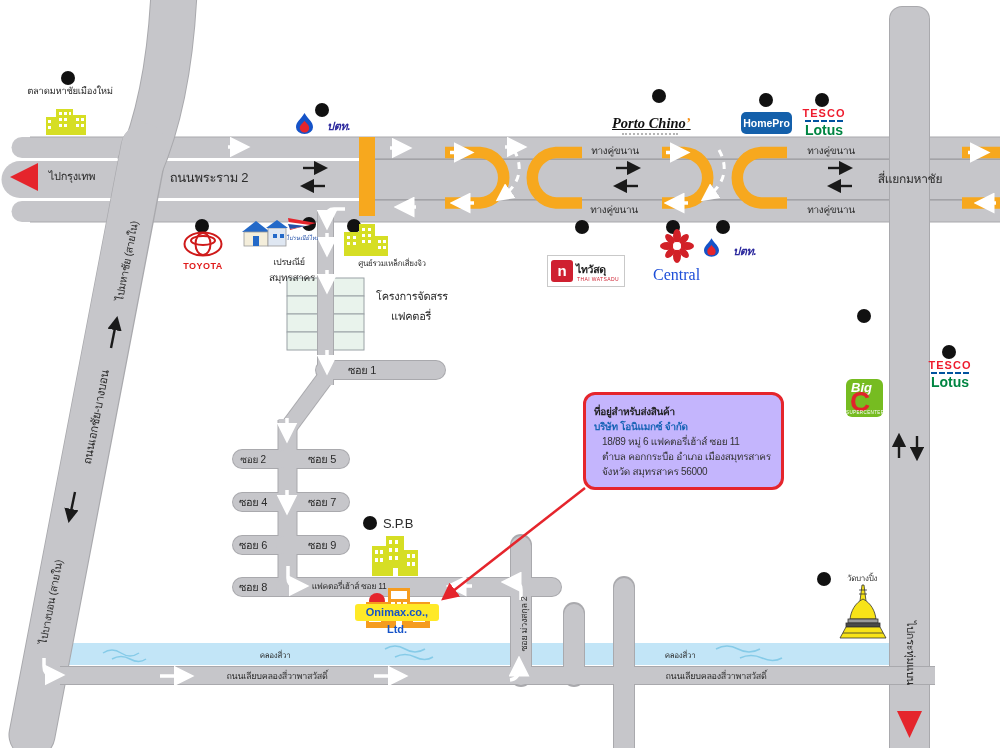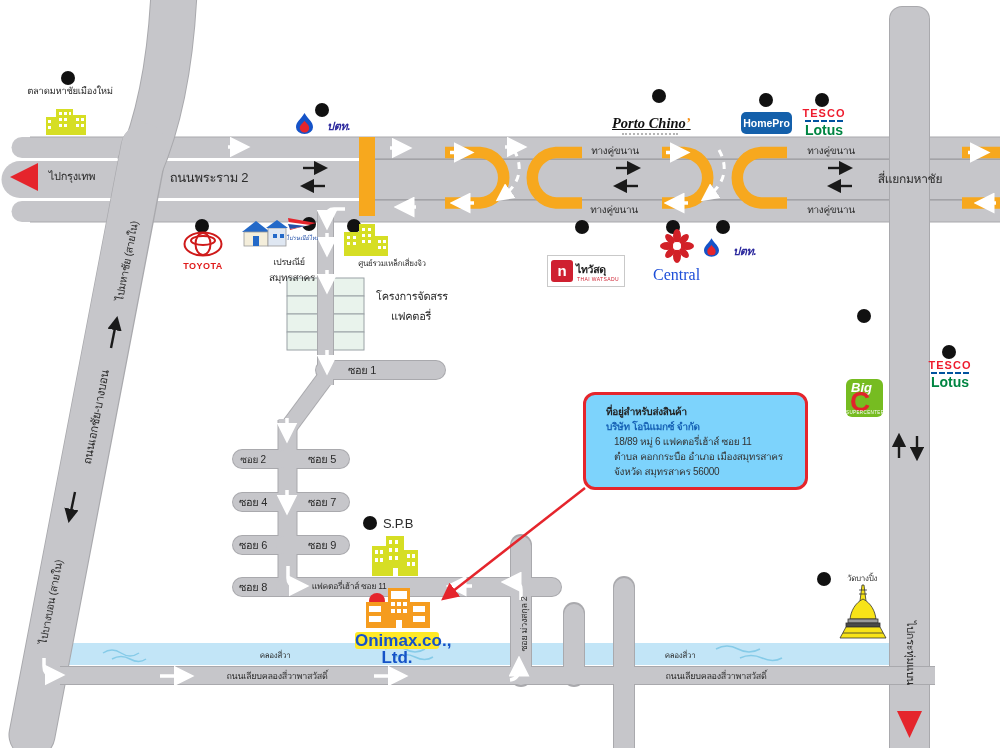--- a/index.html
+++ b/index.html
@@ -3,22 +3,22 @@
 <meta charset="utf-8">
 <style>
   html,body{margin:0;padding:0;}
   #map{position:relative;width:1000px;height:748px;background:#fff;overflow:hidden;
        font-family:"Liberation Sans",sans-serif;color:#2b2b2b;}
   #base{position:absolute;left:0;top:0;}
   .lbl{position:absolute;white-space:nowrap;transform:translate(-50%,-50%);font-size:12px;color:#2b2b2b;letter-spacing:-0.3px;}
   .rotL{transform:translate(-50%,-50%) rotate(-79deg);}
   .rot90{transform:translate(-50%,-50%) rotate(90deg);}
   .rotN90{transform:translate(-50%,-50%) rotate(-90deg);}
-  #notebox{position:absolute;left:583px;top:392px;width:179px;height:74px;background:#7dd3fc;
-     border:3px solid #e5252c;border-radius:12px;padding:9px 20px;font-size:10px;letter-spacing:-0.3px;line-height:15px;white-space:nowrap;overflow:hidden;}
+  #notebox{position:absolute;left:583px;top:392px;width:179px;height:74px;background:#c4b5fd;
+     border:3px solid #e5252c;border-radius:12px;padding:9px 8px;font-size:10px;letter-spacing:-0.3px;line-height:15px;white-space:nowrap;overflow:hidden;}
   #notebox .l1{font-weight:bold;color:#222;}
   #notebox .l2{font-weight:bold;color:#1763b6;}
   #notebox .l3,#notebox .l4,#notebox .l5{color:#333;margin-left:8px;}
   .logo{position:absolute;}
   .tesco{text-align:center;line-height:1;}
   .tesco .t{color:#ee1c2e;font-weight:bold;font-size:11px;letter-spacing:1px;}
   .tesco .dash{display:flex;justify-content:center;gap:2px;margin:1px 0;}
   .tesco .dash i{width:6px;height:2px;background:#00539f;}
   .tesco .lo{color:#008542;font-weight:bold;font-size:14px;}
   .homepro{width:51px;height:22px;background:#1460ab;border-radius:5px;position:relative;
@@ -35,22 +35,22 @@
   .bigc .sub{position:absolute;left:0;bottom:2px;width:100%;text-align:center;color:#fff;font-size:4.5px;letter-spacing:.4px;}
   .ptt{display:flex;align-items:flex-start;gap:14px;}
   .ptt .txt{font-weight:bold;font-style:italic;font-size:11px;color:#2d2a9e;margin-top:4px;letter-spacing:-0.3px;}
   .porto{font-family:"Liberation Serif",serif;font-style:italic;font-weight:bold;font-size:14.5px;color:#111;text-align:center;line-height:1;}
   .porto .apos{color:#f7941d;}
   .porto .tag{margin-top:2px;height:0;border-bottom:2px dotted #b5b5b5;width:56px;margin-left:10px;}
   .toyota{text-align:center;}
   .toyota .txt{color:#e01b1b;font-weight:bold;font-size:9px;letter-spacing:.5px;}
   .central{text-align:center;}
   .central .txt{font-family:"Liberation Serif",serif;color:#1d4ed8;font-weight:normal;font-size:16px;margin-top:-1px;}
-  .onimaxbox{position:absolute;left:355px;top:632px;width:84px;height:17px;background:#ffe927;border-radius:3px;
-      color:#1553c8;font-weight:bold;font-size:17px;text-align:center;line-height:17px;}
+  .onimaxbox{position:absolute;left:355px;top:604px;width:84px;height:17px;background:#ffe927;border-radius:3px;
+      color:#1553c8;font-weight:bold;font-size:11px;text-align:center;line-height:17px;}
 </style>
 </head>
 <body>
 
 <div id="map">
 <svg id="base" width="1000" height="748" viewBox="0 0 1000 748">
   <defs>
     <marker id="aw" markerWidth="6" markerHeight="6" refX="3" refY="3" orient="auto">
       <path d="M0,0 L6,3 L0,6 Z" fill="#fff"></path>
     </marker>

